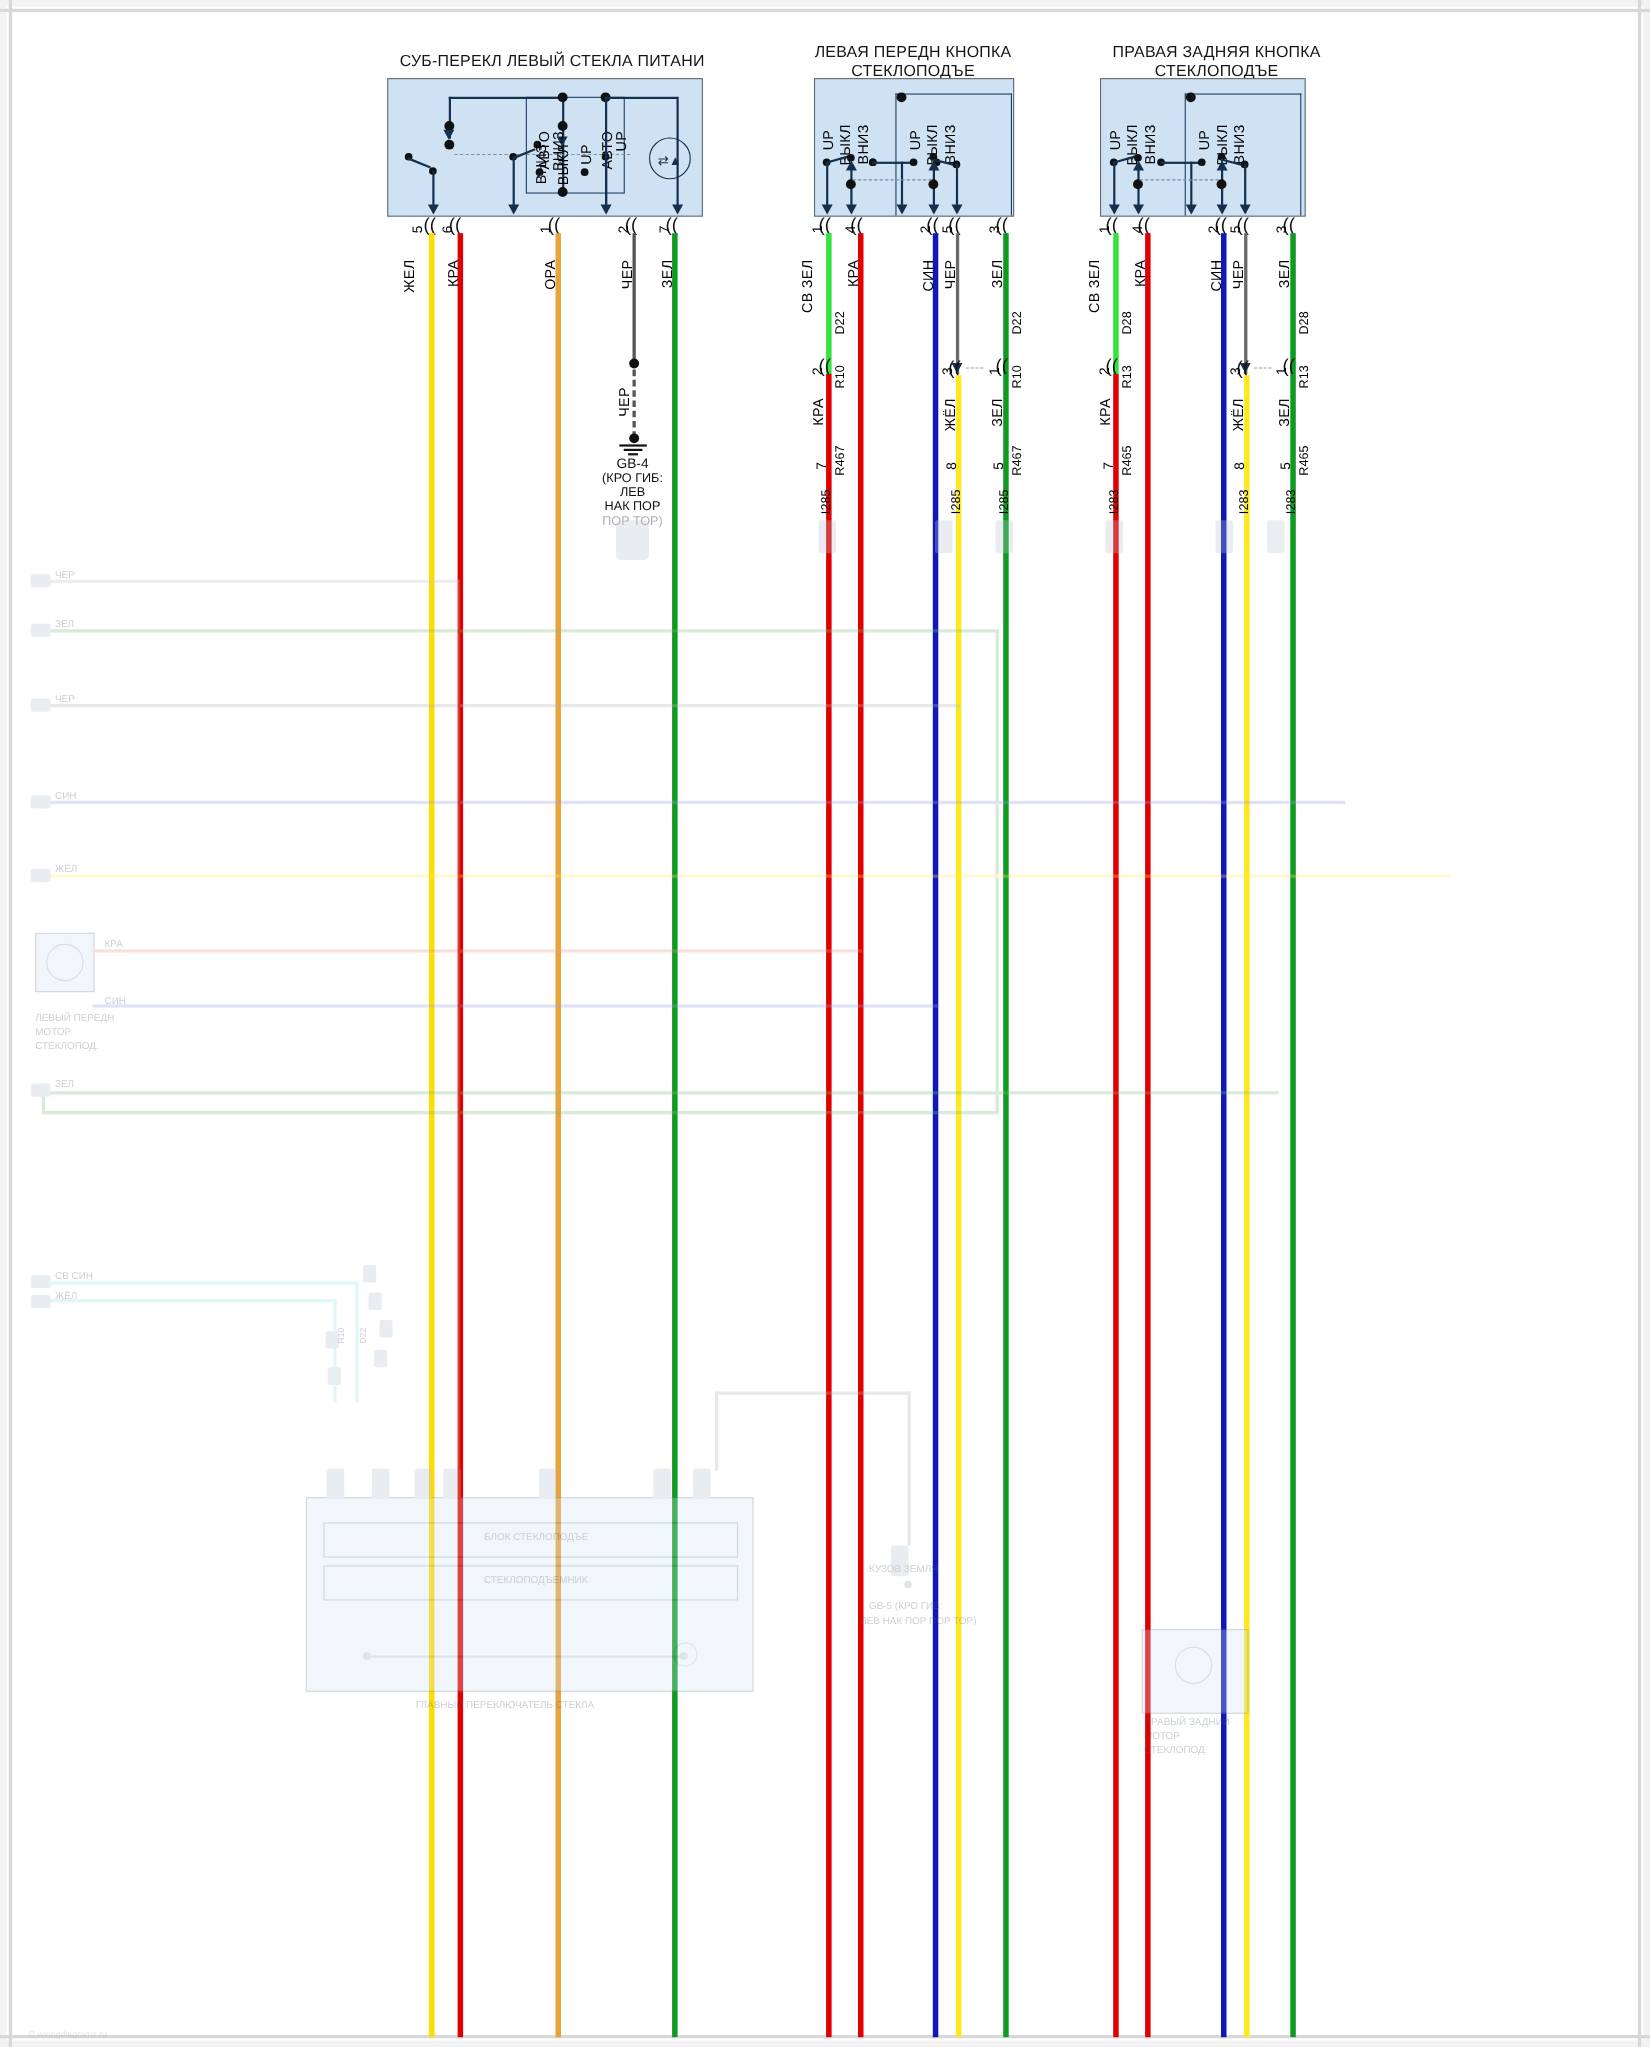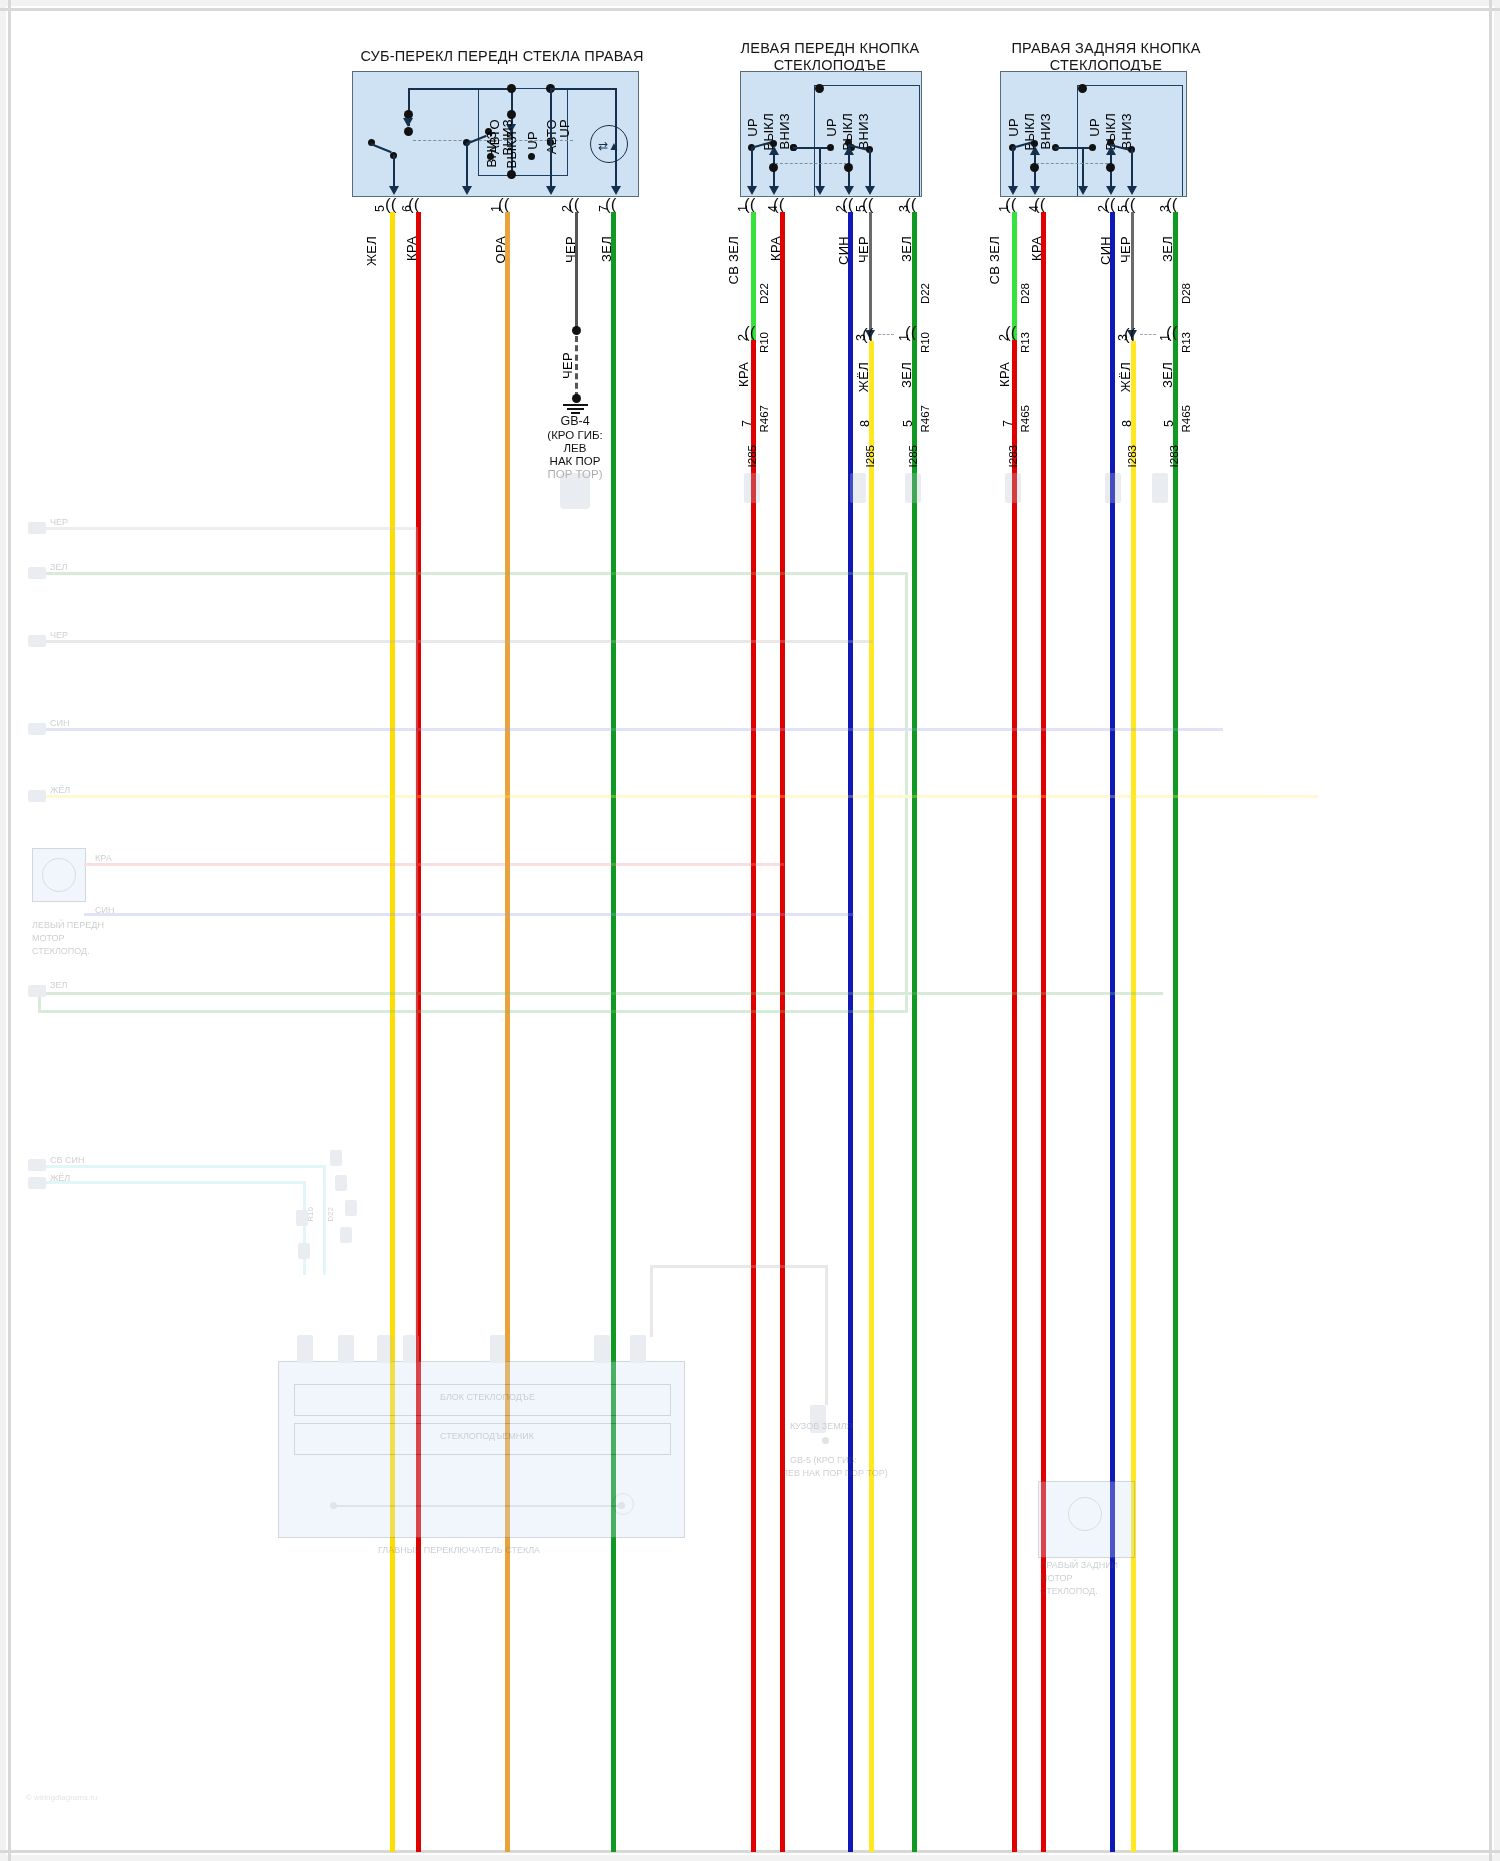--- a/index.html
+++ b/index.html
@@ -62,21 +62,21 @@
 <body>
 
 <div id="page">
 
   <div class="page-frame"></div>
   <div class="edge-l"></div>
   <div class="edge-r"></div>
   <div class="edge-t"></div>
   <div class="edge-b"></div>
 
-  <div class="sw-title" style="left:352px;top:48px;width:300px;">СУБ-ПЕРЕКЛ ПЕРЕДН СТЕКЛА ПРАВАЯ</div>
+  <div class="sw-title" style="left:352px;top:48px;width:300px;">СУБ-ПЕРЕКЛ ЛЕВЫЙ СТЕКЛА ПИТАНИ</div>
 
   <div class="sw-box" style="left:352px;top:71px;width:285px;height:124px;"></div>
 
   <div class="inner-box-full" style="left:478px;top:88px;width:88px;height:86px;"></div>
 
   <div class="seg-h" style="left:408px;top:88px;width:104px;"></div>
   <div class="seg-v" style="left:408px;top:88px;height:38px;"></div>
   <div class="dot" style="left:404px;top:110px;"></div>
   <div class="arr-d" style="left:403px;top:118px;"></div>
   <div class="dot" style="left:404px;top:127px;"></div>
@@ -440,16 +440,16 @@
     <div class="ghost-txt" style="left:1040px;top:1121px;">СТЕКЛОПОД.</div>
 
     <div class="stub" style="left:744px;top:8px;width:16px;height:30px;"></div>
     <div class="stub" style="left:850px;top:8px;width:16px;height:30px;"></div>
     <div class="stub" style="left:905px;top:8px;width:16px;height:30px;"></div>
     <div class="stub" style="left:1005px;top:8px;width:16px;height:30px;"></div>
     <div class="stub" style="left:1105px;top:8px;width:16px;height:30px;"></div>
     <div class="stub" style="left:1152px;top:8px;width:16px;height:30px;"></div>
     <div class="stub" style="left:560px;top:8px;width:30px;height:36px;border-radius:4px;"></div>
 
-    <div class="credit" style="left:26px;top:1328px;">© wiringdiagrams.ru</div>
+    <div class="credit" style="left:26px;top:1380px;">© wiringdiagrams.ru</div>
   </div>
 
 </div>
 
 </body></html>

